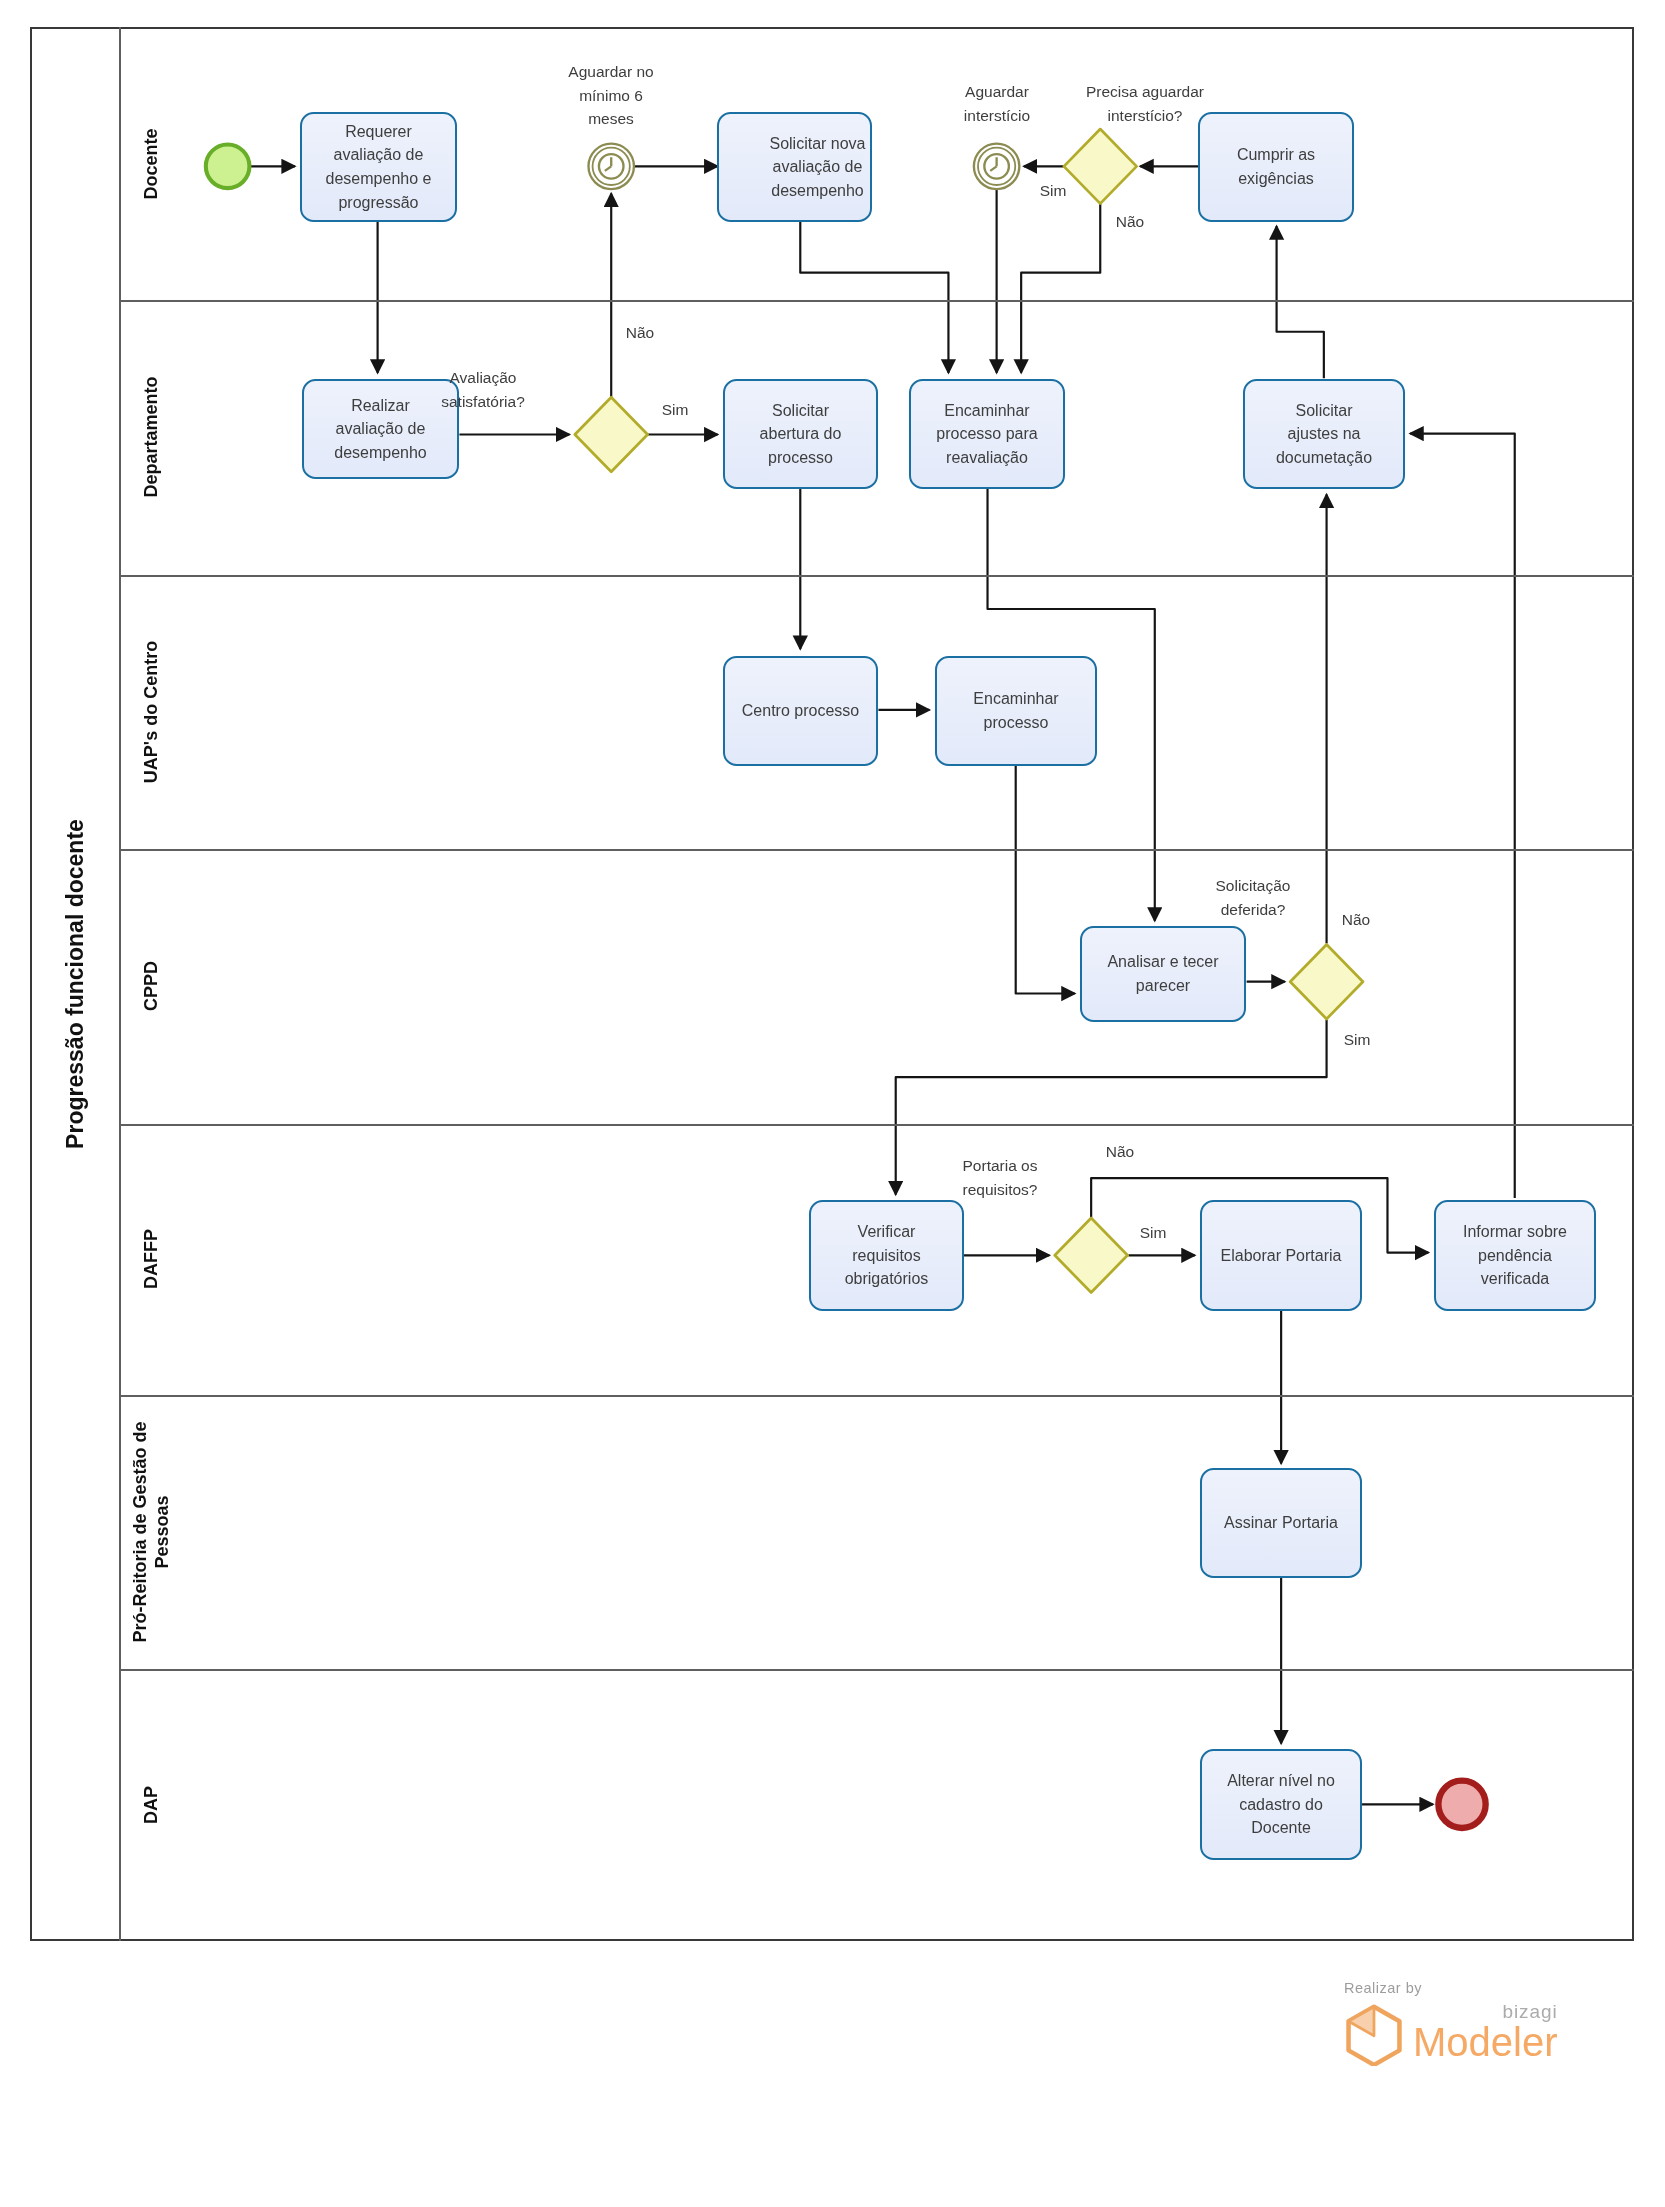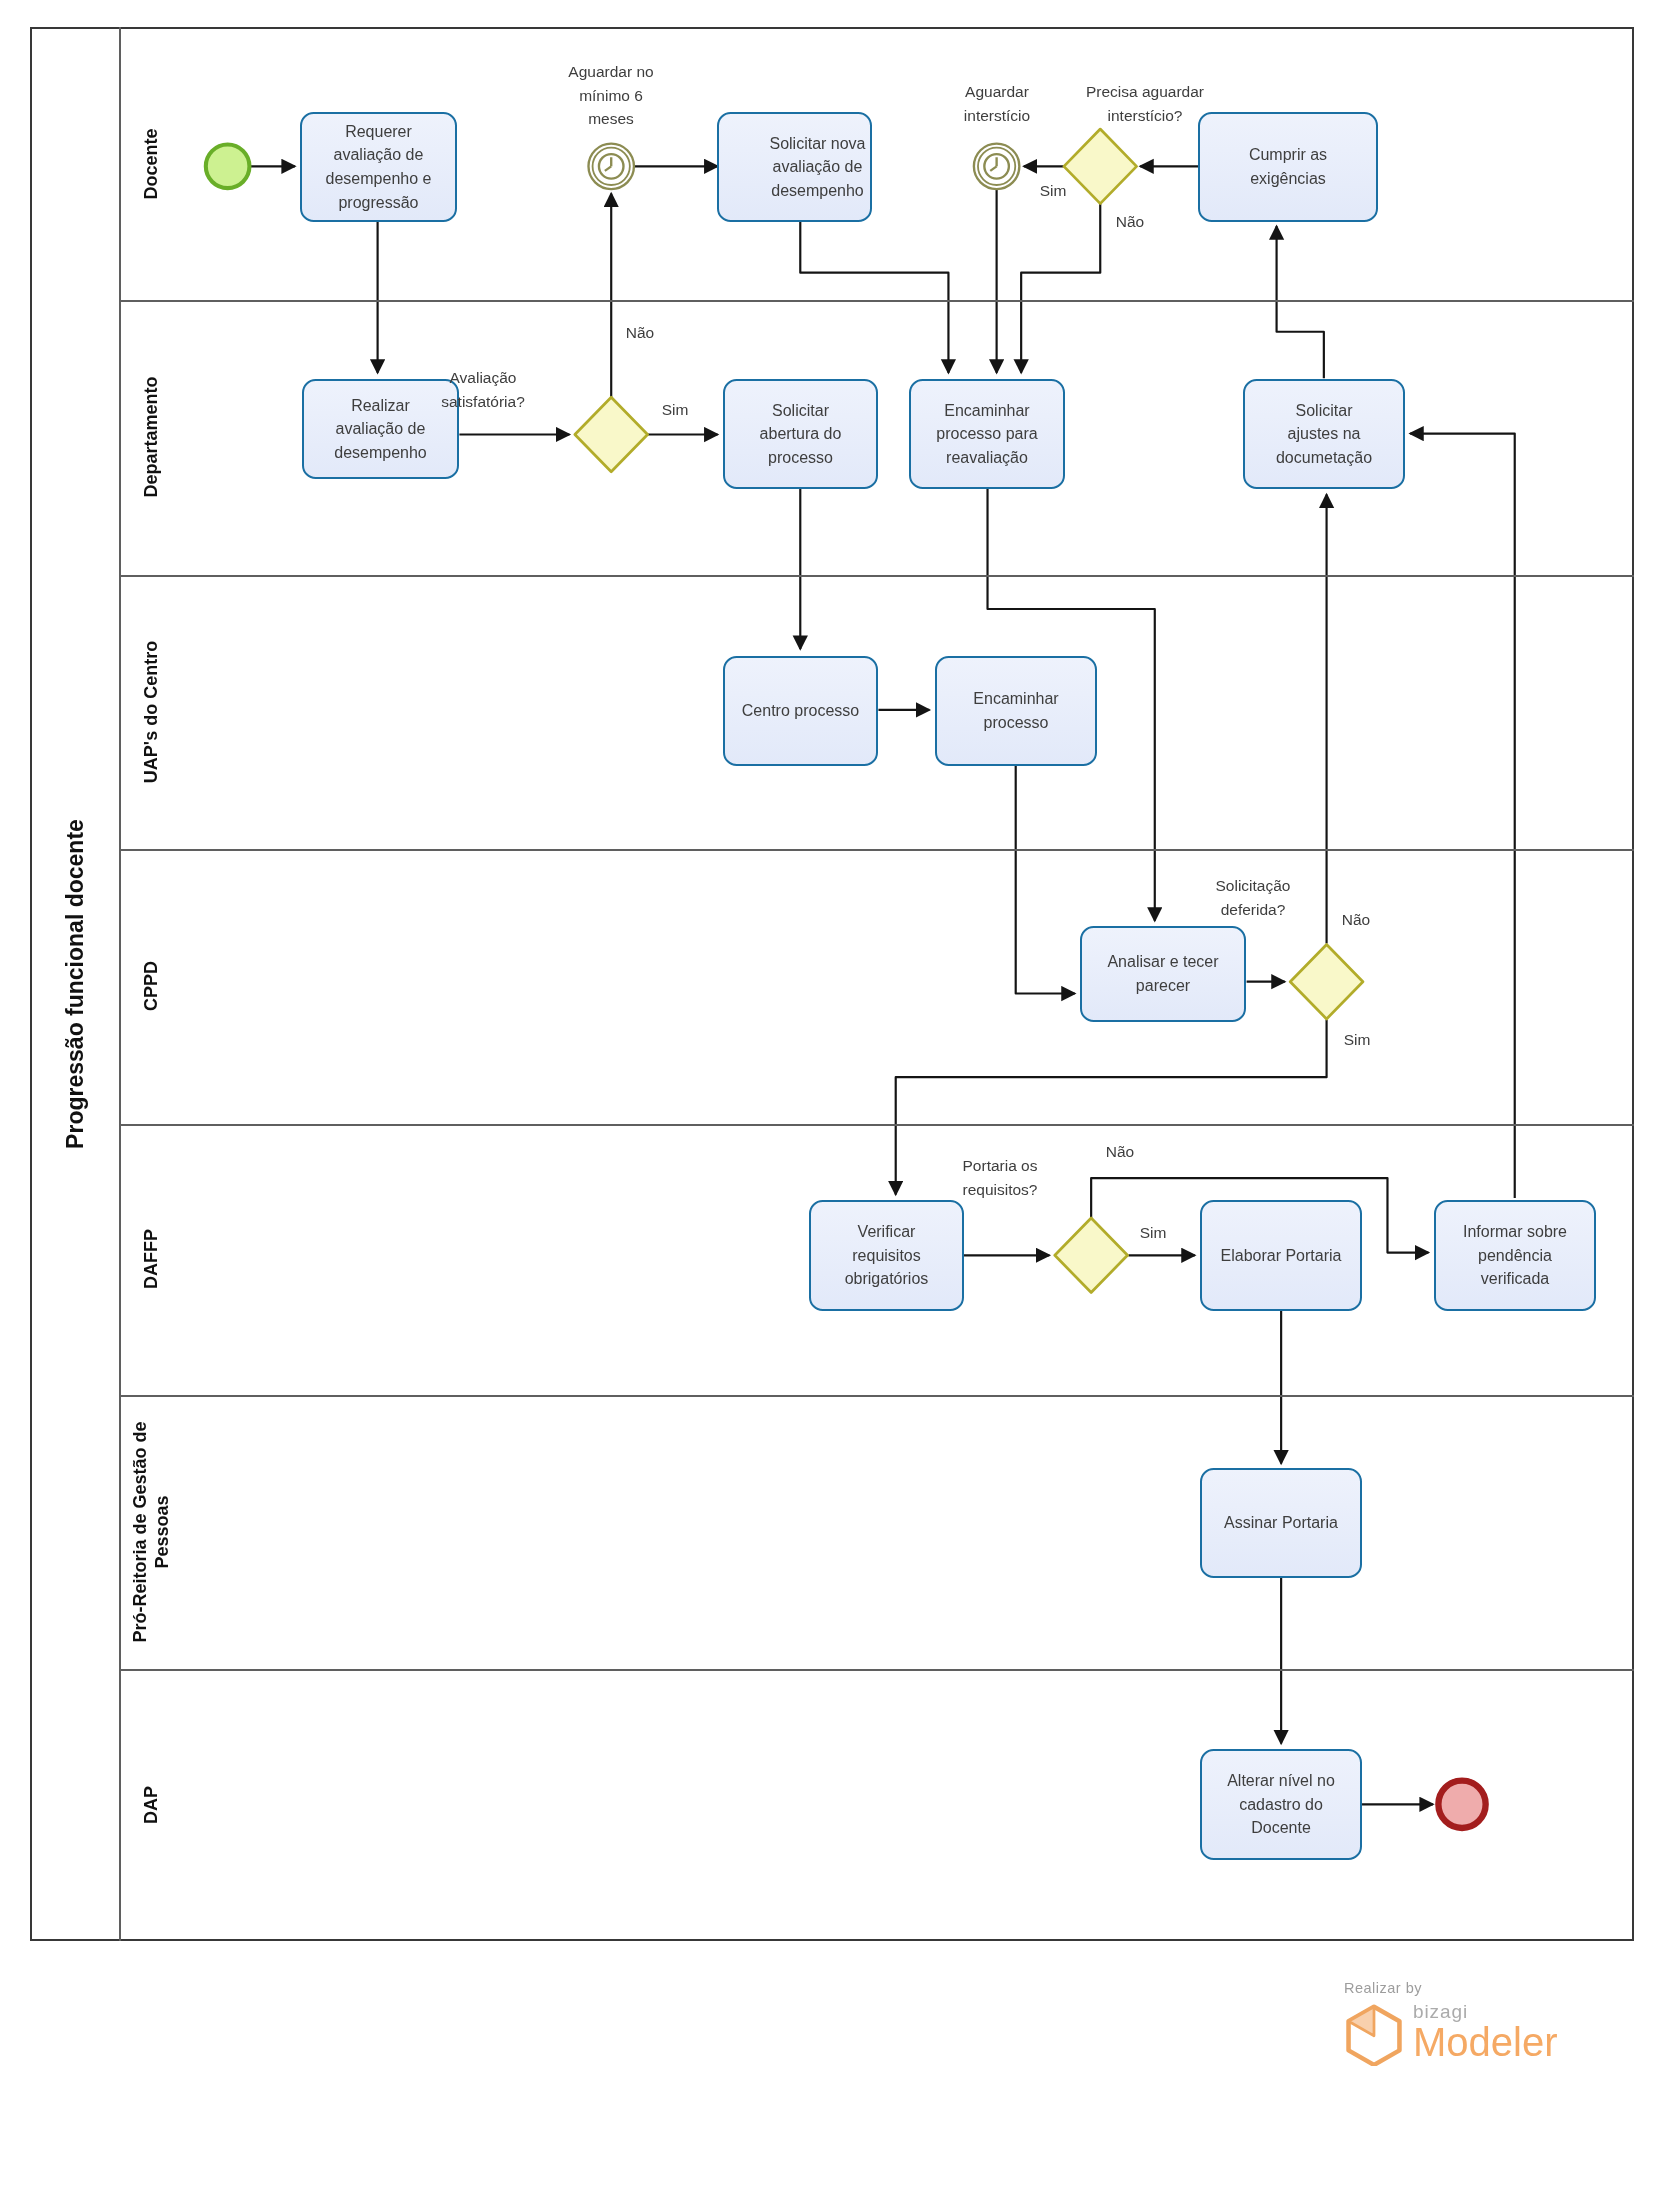--- a/index.html
+++ b/index.html
@@ -20,21 +20,21 @@
   .task{position:absolute;z-index:4;box-sizing:border-box;
         background:linear-gradient(#eef2fc,#e2e9f9);
         border:2.7px solid #1a6fa3;border-radius:13.6px;
         display:flex;align-items:center;justify-content:center;text-align:center;
         font-size:16px;line-height:23.6px;color:#3e3e3e;white-space:pre-line;}
   .flabel{position:absolute;z-index:4;transform:translate(-50%,-50%);
           font-size:15.5px;line-height:23.6px;color:#3e3e3e;text-align:center;white-space:pre-line;}
   .footer{position:absolute;left:1344px;top:1980px;z-index:4;}
   .powered{font-size:14.5px;color:#9d9d9d;letter-spacing:0.5px;}
   .brandrow{display:flex;flex-direction:row;align-items:flex-start;margin-top:5.5px;}
-  .brandcol{margin-left:9px;display:flex;flex-direction:column;}
+  .brandcol{margin-left:9px;display:flex;flex-direction:column;text-align:right;}
   .bizagi{font-size:19px;color:#ababab;letter-spacing:0.9px;line-height:19px;}
   .modeler{font-size:40px;color:#f5a964;line-height:42px;margin-top:0px;}
 </style>
 </head>
 <body>
 
 <div class="canvas">
 
   <svg class="wires" width="1666" height="2207" viewBox="0 0 1832 2428">
     <defs>
@@ -115,21 +115,21 @@
 Pessoas</div>
   <div class="lane-label" style="left:151px;top:1805px;">DAP</div>
 
   <div class="task" style="left:300px;top:112px;width:157px;height:110px;">Requerer
 avaliação de
 desempenho e
 progressão</div>
   <div class="task" style="left:717px;top:112px;width:155px;height:110px;padding-left:46px;">Solicitar nova
 avaliação de
 desempenho</div>
-  <div class="task" style="left:1198px;top:112px;width:180px;height:110px;">Cumprir as
+  <div class="task" style="left:1198px;top:112px;width:156px;height:110px;">Cumprir as
 exigências</div>
   <div class="task" style="left:302px;top:379px;width:157px;height:100px;">Realizar
 avaliação de
 desempenho</div>
   <div class="task" style="left:723px;top:379px;width:155px;height:110px;">Solicitar
 abertura do
 processo</div>
   <div class="task" style="left:909px;top:379px;width:156px;height:110px;">Encaminhar
 processo para
 reavaliação</div>

